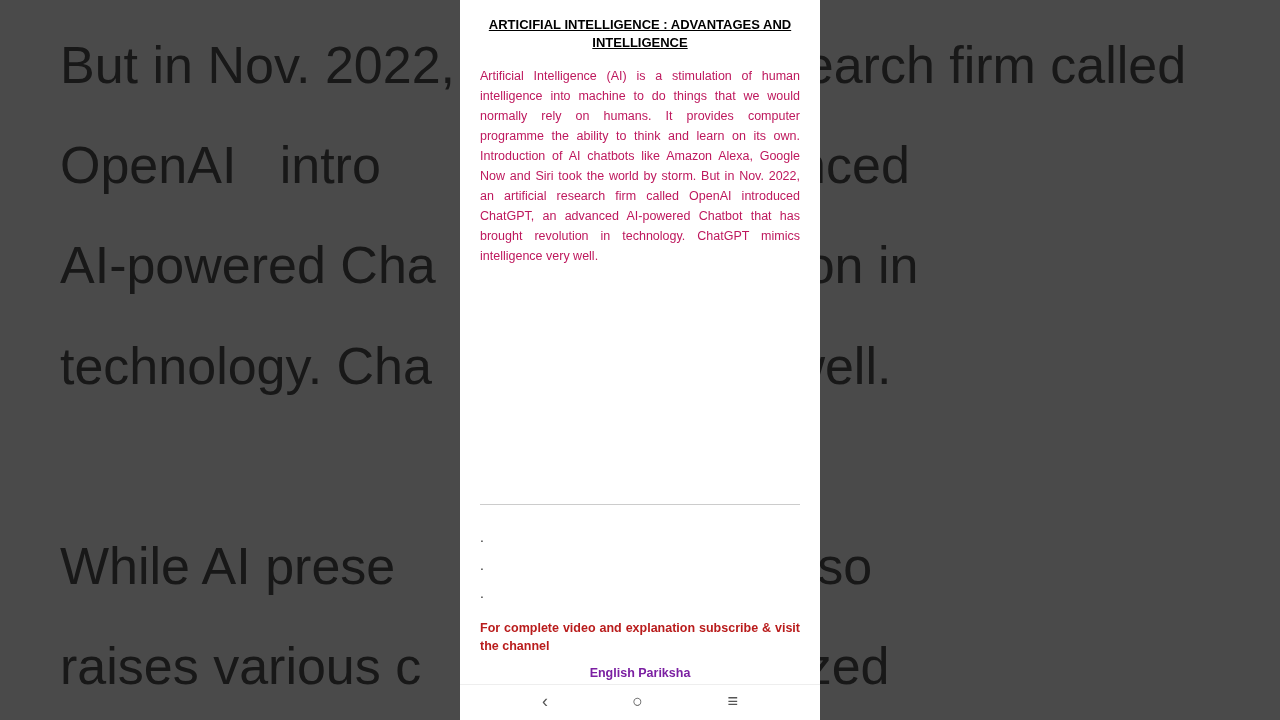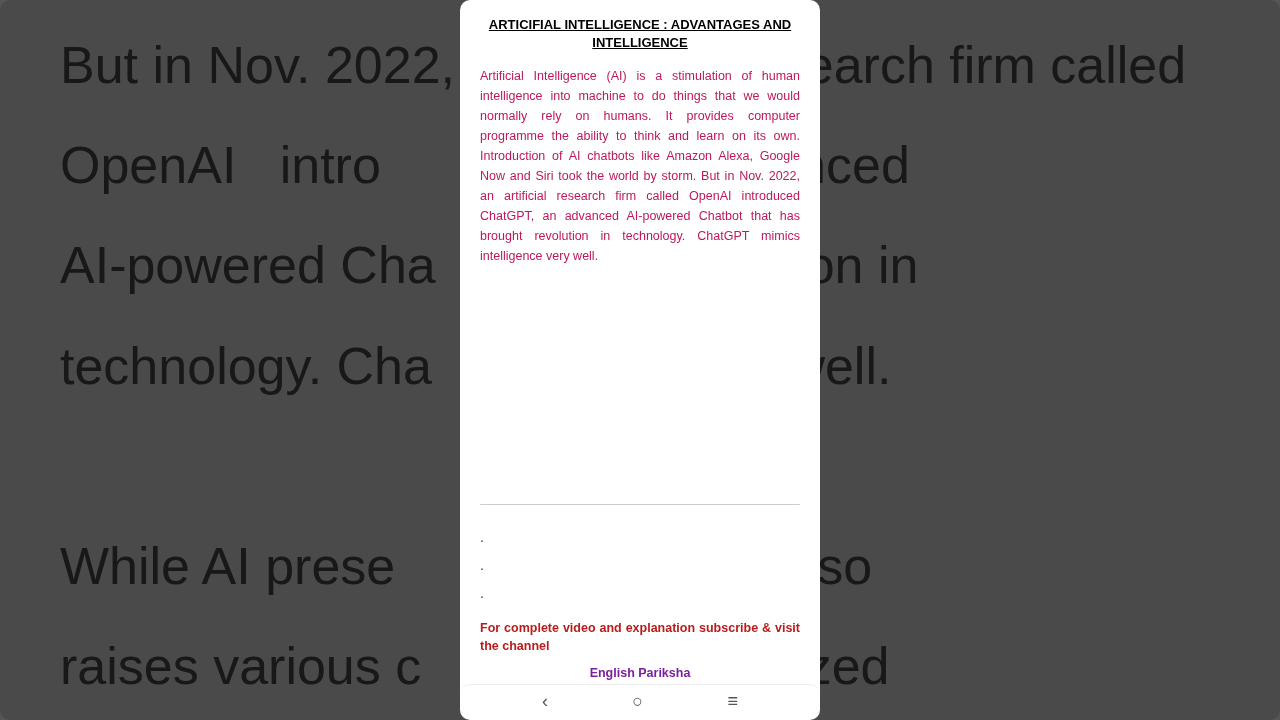--- a/index.html
+++ b/index.html
@@ -1,19 +1,18 @@
 <!DOCTYPE html>
 <html><head>
   <meta charset="utf-8">
   <style>
     * {
       margin: 0;
       padding: 0;
       box-sizing: border-box;
-      border-radius: 10px;
     }
 
     body {
       width: 1280px;
       height: 720px;
       overflow: hidden;
       font-family: Arial, sans-serif;
       position: relative;
       background: #555;
     }

